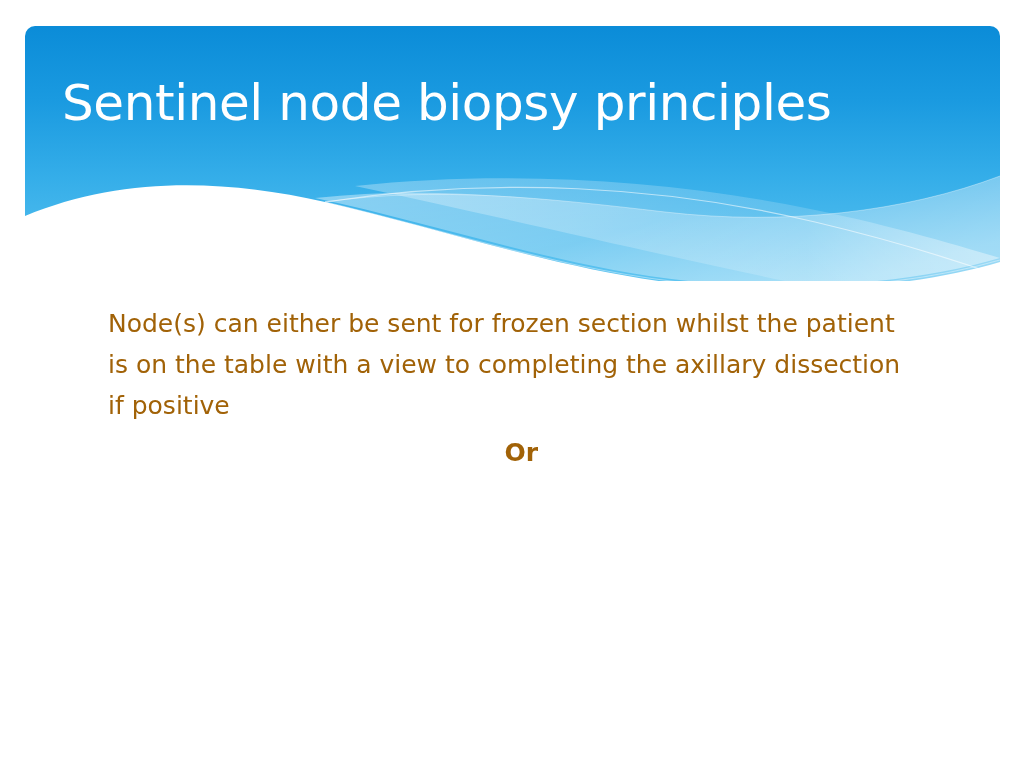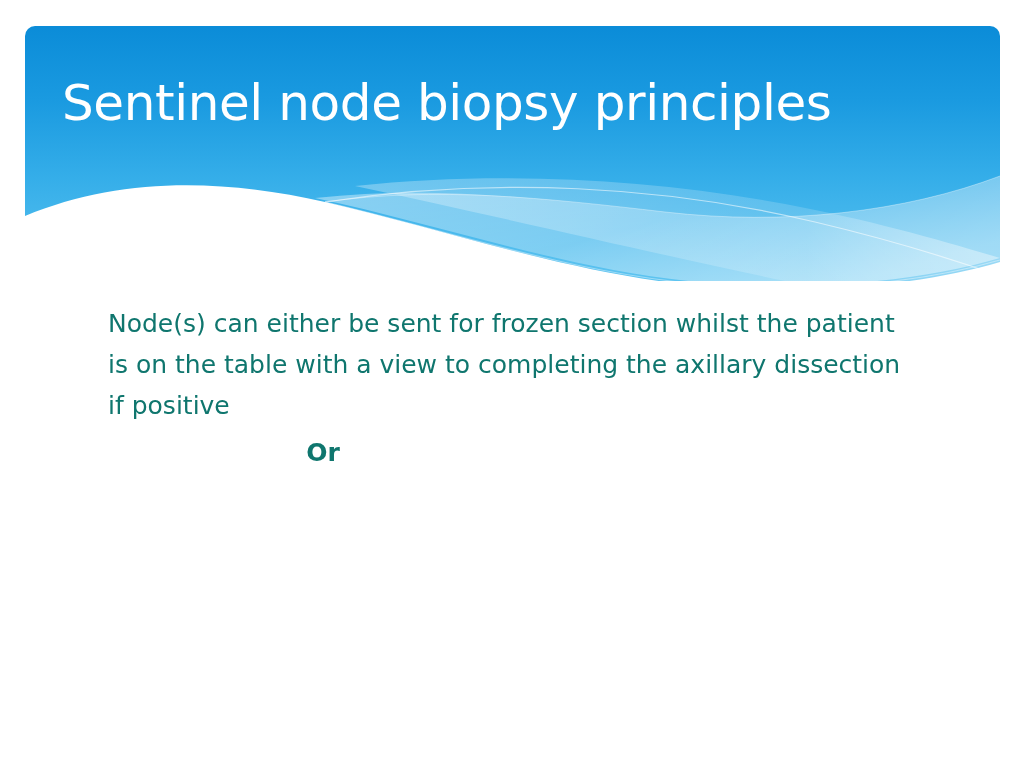--- a/index.html
+++ b/index.html
@@ -53,36 +53,36 @@
     line-height: 62px;
     white-space: nowrap;
   }
 
   
   .body-content {
     position: absolute;
     left: 108px;
     top: 303px;
     width: 820px;
-    color: #0f766e;
+    color: #a16207;
     font-family: "DejaVu Sans", sans-serif;
     font-size: 25px;
     line-height: 41px;
     font-weight: 400;
   }
   .para {
     margin: 0;
     width: 810px;
   }
   .para.first {
     margin-bottom: 0;
   }
   .or-line {
     margin: 0;
-    text-align: center;
+    text-align: right;
     font-weight: bold;
     width: 810px;
     padding-top: 6px;
     padding-bottom: 6px;
     padding-right: 380px;
     box-sizing: border-box;
   }
   .para.second {
     margin-top: 2px;
   }

